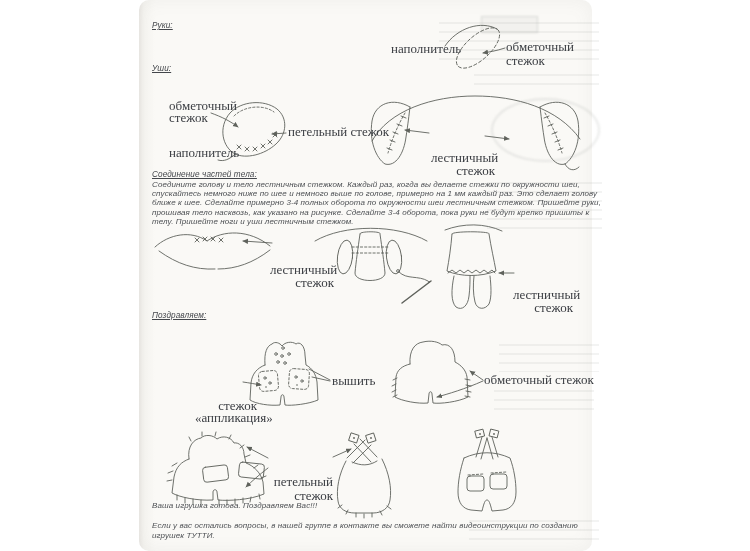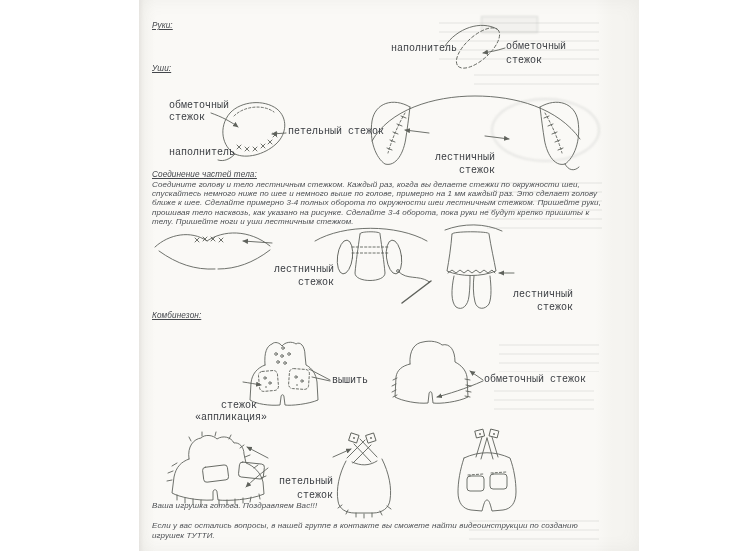--- a/index.html
+++ b/index.html
@@ -2,34 +2,35 @@
 <html><head>
 <meta charset="utf-8">
 <style>
   html,body{margin:0;padding:0;}
   body{
     width:750px;height:551px;overflow:hidden;position:relative;
     background:#ffffff;
     font-family:"Liberation Sans", sans-serif;
   }
   .page{
-    position:absolute;left:139px;top:0;width:500px;height:551px;
+    position:absolute;left:139px;top:0;width:453px;height:551px;
     background:linear-gradient(90deg,#eceae6 0px,#f6f5f1 5px,#faf9f6 16px,#faf9f6 456px,#f5f4f0 473px);
     box-shadow:inset 0 0 18px rgba(120,118,110,.08);
+    border-radius:10px;
   }
   .txt{
     position:absolute;font-style:italic;font-size:8px;line-height:9.5px;
     color:#4b4e52;letter-spacing:.1px;z-index:3;
   }
   .hdg{
     position:absolute;font-style:italic;font-size:8.2px;color:#43464b;
     text-decoration:underline;z-index:3;letter-spacing:.1px;
   }
   .lbl{
-    position:absolute;font-family:Liberation Mono, monospace;font-size:10px;
+    position:absolute;font-family:Liberation Serif, serif;font-size:13px;
     line-height:12.5px;color:#3a3d42;z-index:4;white-space:nowrap;
   }
   .lbl.wrap{white-space:normal;}
   .lbl.c{text-align:right;margin-top:24px;}
   svg.overlay{position:absolute;left:0;top:0;z-index:2;}
   .st{fill:none;stroke:#5f625c;stroke-width:.9;stroke-linecap:round;stroke-linejoin:round;}
   .stf{fill:#5f625c;stroke:none;}
   .dash{stroke-dasharray:3 2.4;}
   .dash2{stroke-dasharray:2.2 2;}
   .ghost{
@@ -59,21 +60,21 @@
   <div class="ghost" style="left:355px;top:390px;width:100px;height:22px;"></div>
   <div class="ghost" style="left:330px;top:520px;width:130px;height:26px;"></div>
 
   <div class="hdg" style="left:13px;top:21px;">Руки:</div>
 
   <div class="hdg" style="left:13px;top:64px;">Уши:</div>
 
   <div class="hdg" style="left:13px;top:170px;">Соединение частей тела:</div>
   <div class="txt" style="left:13px;top:180px;width:458px;line-height:9.2px;">Соедините голову и тело лестничным стежком. Каждый раз, когда вы делаете стежки по окружности шеи, спускайтесь немного ниже по шее и немного выше по голове, примерно на 1 мм каждый раз. Это сделает голову ближе к шее. Сделайте примерно 3-4 полных оборота по окружности шеи лестничным стежком. Пришейте руки, прошивая тело насквозь, как указано на рисунке. Сделайте 3-4  оборота, пока руки не будут крепко пришиты к телу. Пришейте ноги и уши лестничным стежком.</div>
 
-  <div class="hdg" style="left:13px;top:311px;">Комбинезон:</div>
+  <div class="hdg" style="left:13px;top:311px;">Поздравляем:</div>
 
 
   <div class="txt" style="left:13px;top:501px;width:460px;">Ваша игрушка готова. Поздравляем Вас!!!</div>
   <div class="txt" style="left:13px;top:521px;width:460px;">Если у вас остались вопросы,  в нашей группе в контакте вы сможете найти видеоинструкции по созданию игрушек ТУТТИ.</div>
 
   <div class="lbl" style="left:252px;top:43px;">наполнитель</div>
   <div class="lbl wrap" style="left:367px;top:40px;width:68px;line-height:14px;">обметочный стежок</div>
 
   <div class="lbl wrap" style="left:30px;top:100px;width:70px;line-height:11.5px;">обметочный стежок</div>
   <div class="lbl" style="left:149px;top:126px;">петельный стежок</div>

